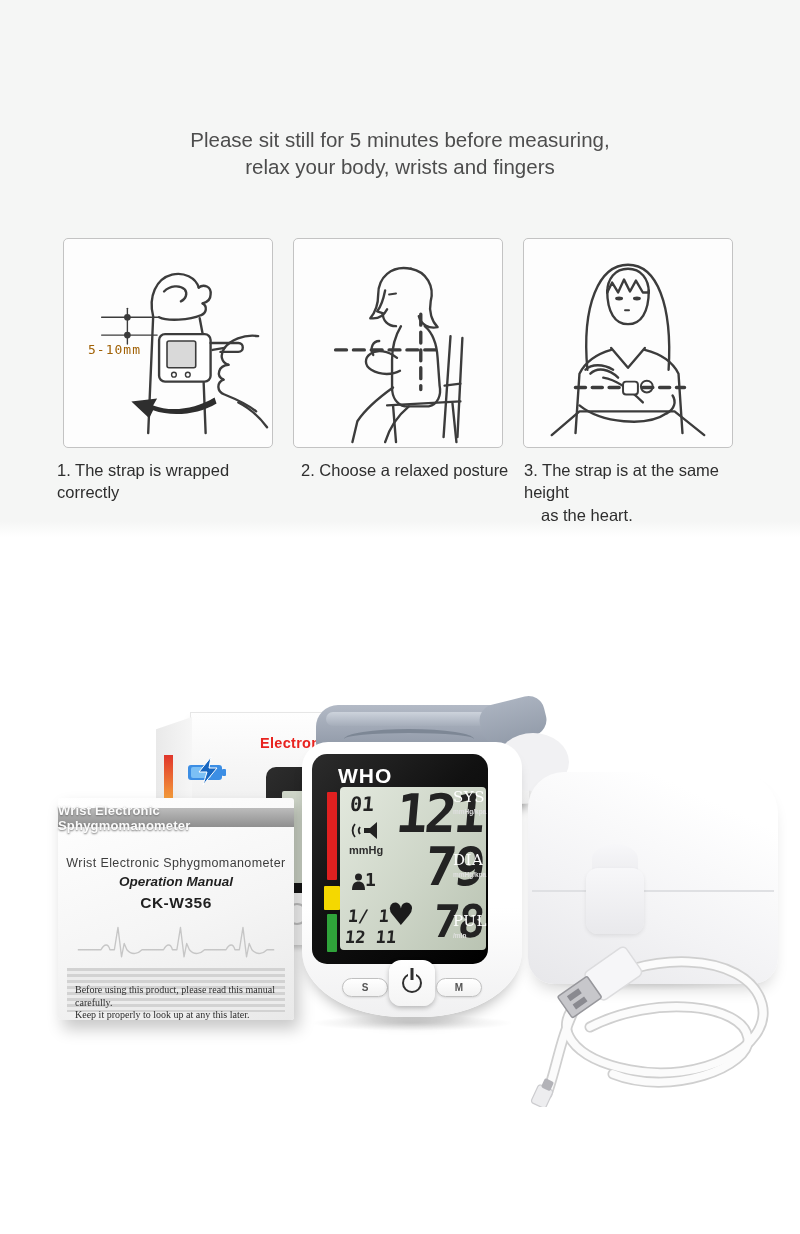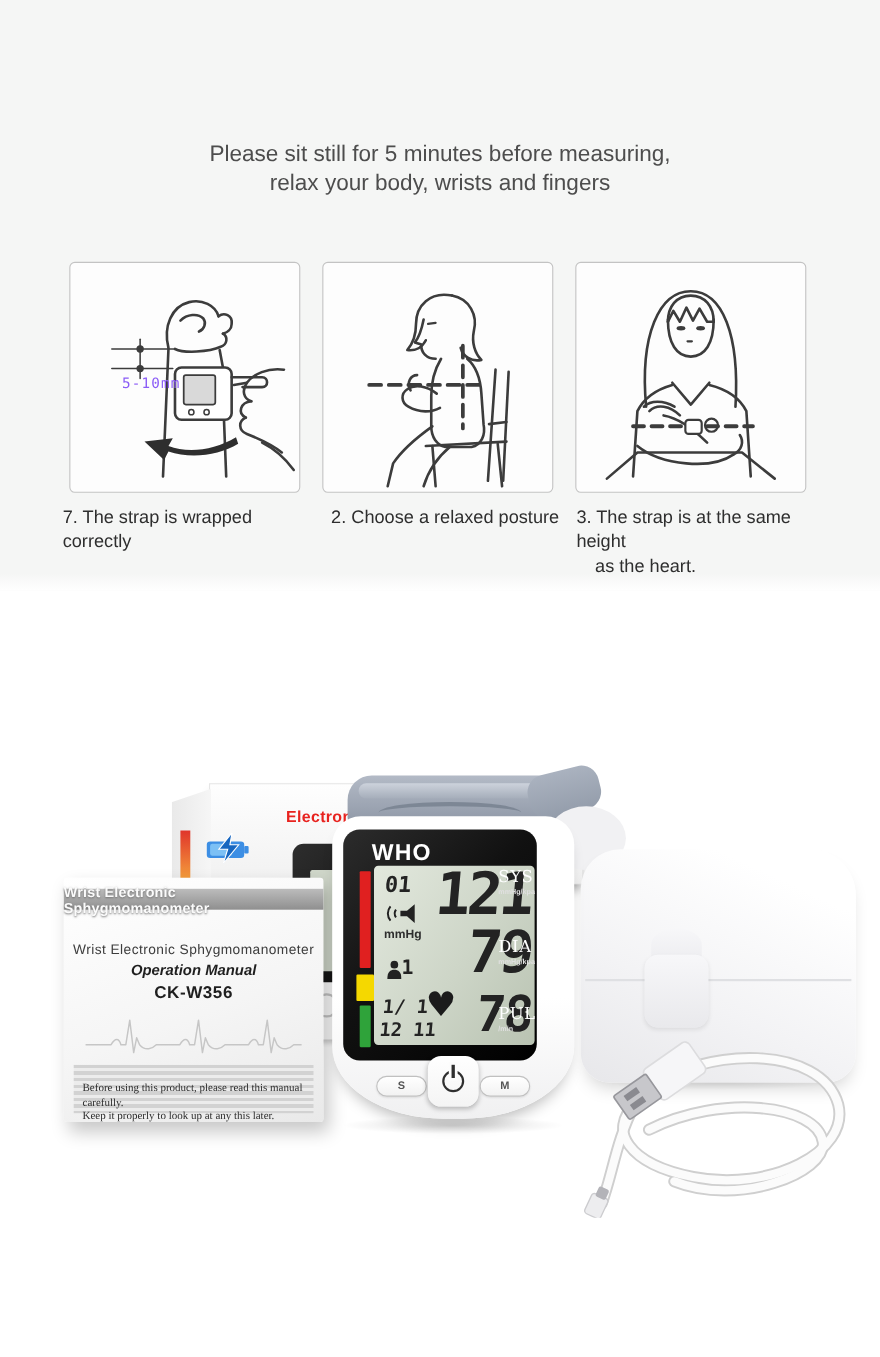--- a/index.html
+++ b/index.html
@@ -13,21 +13,21 @@
   .page-title{position:absolute;top:62px;left:0;width:100%;text-align:center;margin:0;
     font-size:43px;font-weight:700;letter-spacing:-1px;color:#272727;
     text-shadow:0 2px 2px rgba(0,0,0,0.18);}
   .subtitle{position:absolute;top:126px;left:0;width:100%;text-align:center;margin:0;
     font-size:20.5px;color:#4d4d4d;line-height:1.32;}
   .step-box{position:absolute;top:238px;width:210px;height:210px;background:#fdfdfd;
     border:1px solid #c3c3c3;border-radius:5px;box-sizing:border-box;}
   .step-box svg{width:100%;height:100%;}
   .box1{left:63px;} .box2{left:293px;} .box3{left:523px;}
   .measure-label{position:absolute;left:24px;top:103px;font-family:"DejaVu Sans Mono",monospace;
-    font-size:13px;color:#8b5cf6;letter-spacing:1px;margin-left:23px;}
+    font-size:13px;color:#a16207;letter-spacing:1px;}
   .caption{position:absolute;top:459px;font-size:16.5px;color:#2e2e2e;line-height:1.35;}
   .cap1{left:57px;width:230px;} .cap2{left:301px;width:210px;} .cap3{left:524px;width:232px;}
   .cap3 .line2{display:block;padding-left:17px;}
 
   
   .scene{position:absolute;left:0;top:537px;width:800px;height:697px;background:#fff;}
   .scene *{box-sizing:border-box;}
 
   
   .box-front{position:absolute;left:190px;top:175px;width:340px;height:92px;z-index:1;
@@ -245,21 +245,21 @@
         <rect x="100" y="144" width="15" height="13" rx="3" fill="#ffffff" stroke-width="2"></rect>
         <circle cx="124" cy="149" r="6" stroke-width="2"></circle>
 
         <path d="M56,168 C78,186 124,190 144,176"></path>
         <path d="M144,176 C152,172 154,164 150,158"></path>
 
         <path d="M28,198 L56,174 L152,174 L182,198"></path>
       </svg>
     </div>
 
-    <div class="caption cap1">7. The strap is wrapped correctly</div>
+    <div class="caption cap1">1. The strap is wrapped correctly</div>
     <div class="caption cap2">2. Choose a relaxed posture</div>
     <div class="caption cap3">
       <span>3. The strap is at the same height</span>
       <span class="line2">as the heart.</span>
     </div>
   </section>
 
   <section class="scene">
 
     <div class="box-front"></div>

